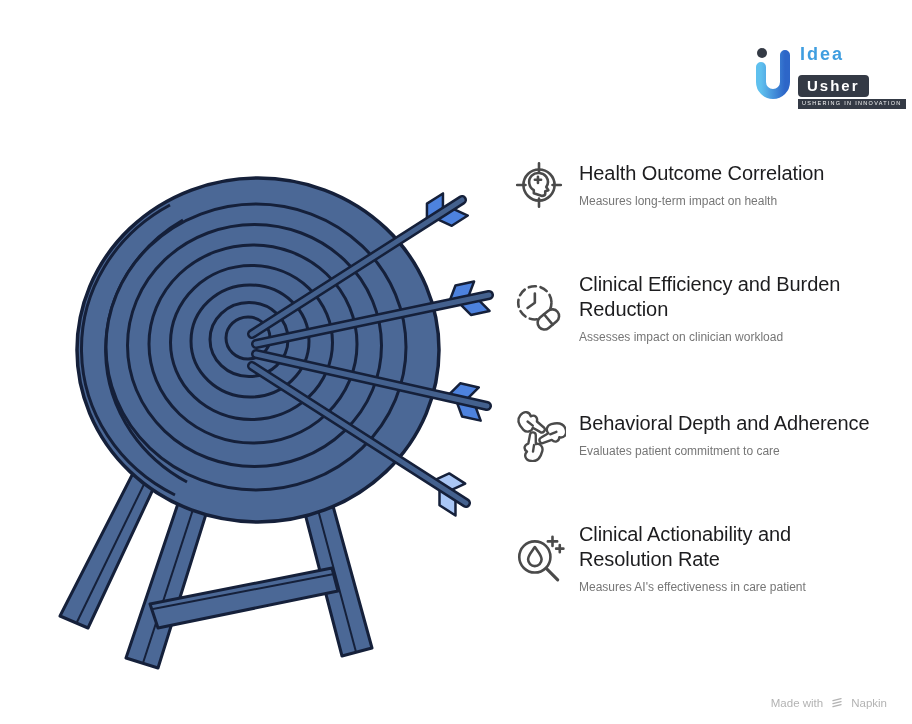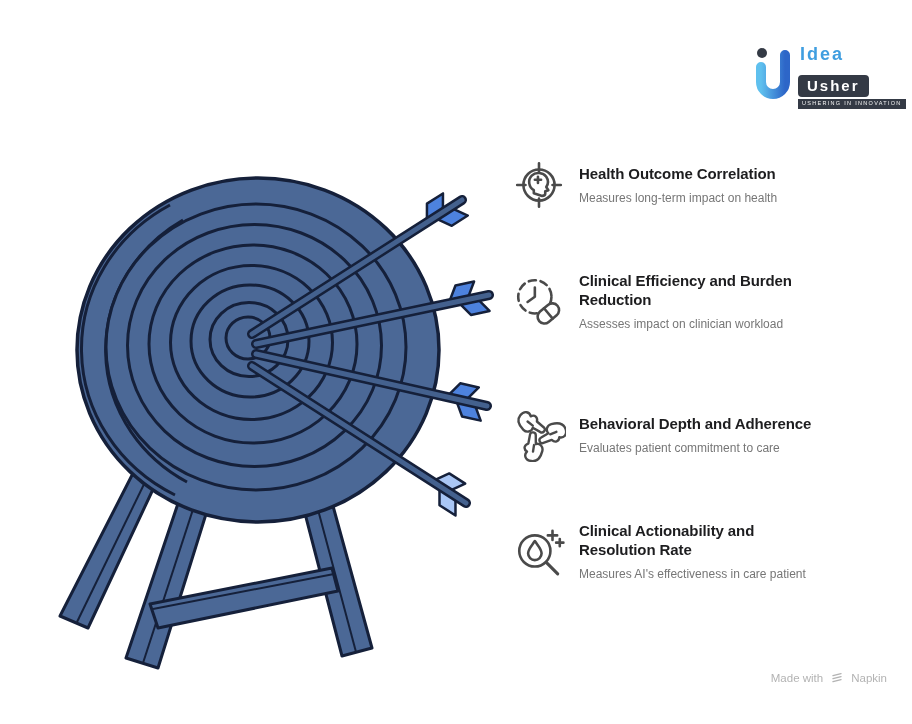--- a/index.html
+++ b/index.html
@@ -14,25 +14,25 @@
   .logo-text{display:flex;flex-direction:column;align-items:flex-start;}
   .logo-idea{color:var(--logo_blue);font-weight:700;font-size:18px;letter-spacing:2px;line-height:1;margin-left:2px;}
   .logo-usher{background:var(--logo_dark);color:#ffffff;font-weight:700;font-size:15px;letter-spacing:2px;
     padding:3px 9px 4px 9px;border-radius:4px;margin-top:12px;line-height:1;}
   .logo-tagline{background:var(--logo_dark);color:#f5f5f5;font-size:5.5px;letter-spacing:1.3px;
     padding:2px 4px;margin-top:2px;line-height:1;white-space:nowrap;}
   
   .item{position:absolute;left:512px;width:396px;display:flex;gap:13px;align-items:center;}
   .item-icon{flex:0 0 54px;height:54px;}
   .item-icon svg{display:block;}
-  .item-title{color:var(--title);font-weight:700;font-size:15px;line-height:1.24;letter-spacing:-0.1px;white-space:pre-line;}
+  .item-title{color:var(--title);font-weight:400;font-size:20px;line-height:1.24;letter-spacing:-0.1px;white-space:pre-line;}
   .item-sub{color:var(--subtitle);font-size:12px;line-height:1.2;margin-top:8px;}
   .i1{top:158px}.i2{top:272px}.i3{top:408px}.i4{top:522px}
   
-  .footer{position:absolute;right:25px;top:672px;display:flex;gap:8px;
+  .footer{position:absolute;right:25px;top:697px;display:flex;gap:8px;
     color:var(--footer_gray);font-size:11.5px;}
   .footer svg{display:block;}
 </style>
 </head>
 <body style="--board: #4b6896; --outline: #15203a; --shaft: #44618e; --fletch: #4d82de; --fletch_light: #a9c6f5; --title: #1d1d1f; --subtitle: #767676; --icon: #4a4a4a; --logo_dark: #343a45; --logo_blue: #3f9ee0; --logo_grad_start: #5fc0ee; --logo_grad_end: #2d66c8; --footer_gray: #b3b3b3;">
 
 <div class="canvas">
 
   <svg class="target-svg" width="460" height="530" viewBox="40 150 460 530">
 

